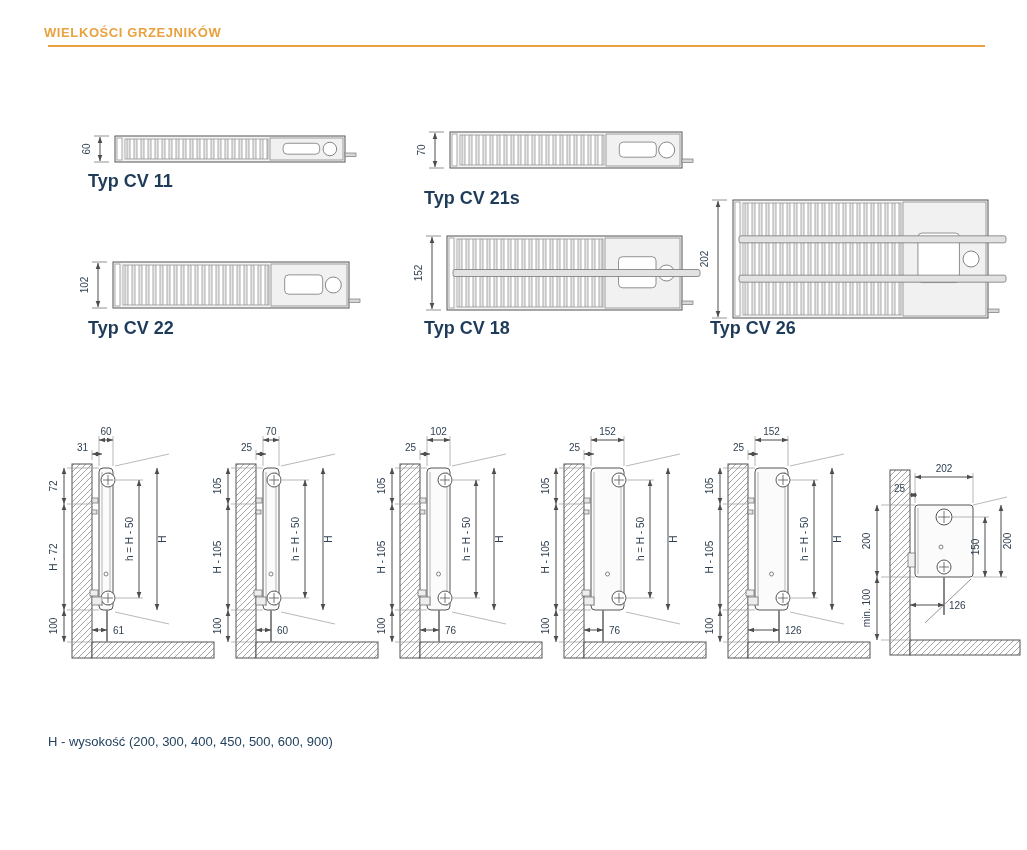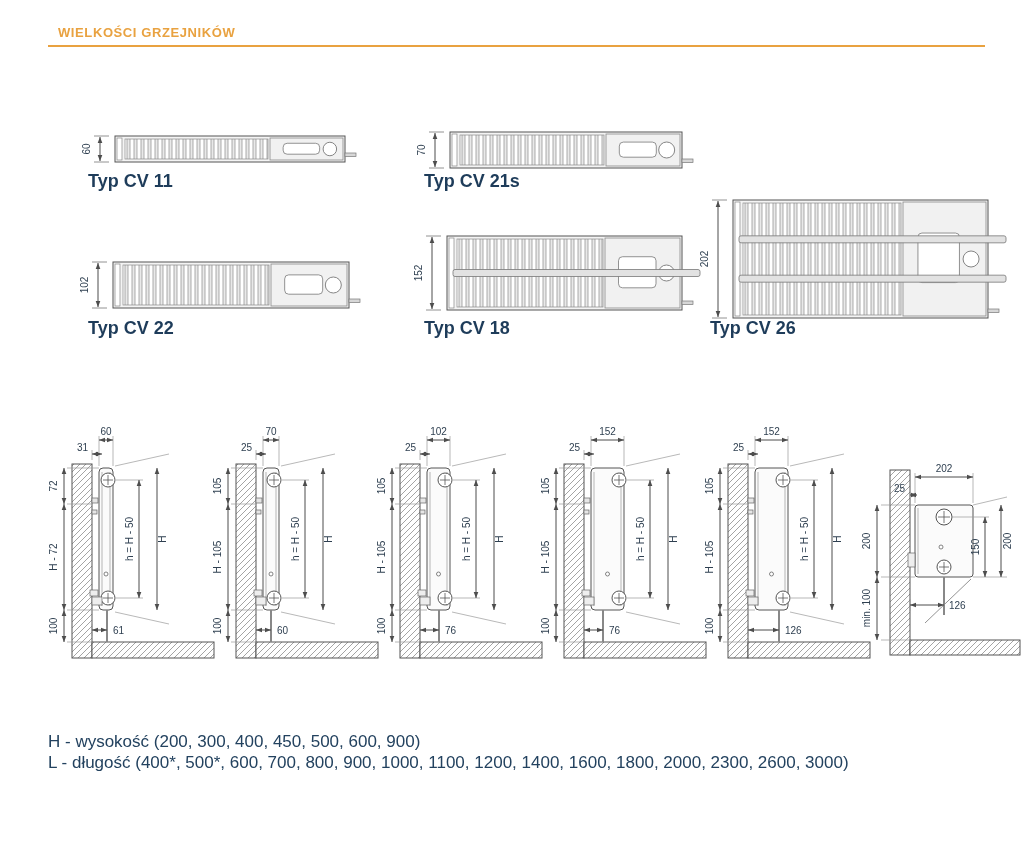--- a/index.html
+++ b/index.html
@@ -1,27 +1,27 @@
 <!DOCTYPE html>
 <html style="--accent: #E9A240; --navy: #1E3C5A;"><head>
 <meta charset="utf-8">
 <style>
   :root{ --accent:#E9A240; --navy:#1E3C5A; --line:#4D4D4D; }
   html,body{margin:0;padding:0;background:#fff;}
   body{font-family:"Liberation Sans", sans-serif;}
   .page{position:relative;width:1027px;height:850px;background:#fff;overflow:hidden;}
-  .hdr{position:absolute;left:58px;top:25px;font-size:13px;font-weight:bold;
+  .hdr{position:absolute;left:44px;top:25px;font-size:13px;font-weight:bold;
        letter-spacing:.6px;color:var(--accent);text-align:right;}
   .rule{position:absolute;left:48px;top:45px;width:937px;height:2px;background:var(--accent);}
   .sub{position:absolute;left:48px;top:376px;font-size:13.5px;font-weight:bold;color:var(--navy);}
   .lbl{position:absolute;font-size:18px;font-weight:bold;color:var(--navy);}
   .diag{position:absolute;text-align:right;}
   svg{display:block;overflow:visible;}
   svg text{font-family:"Liberation Sans", sans-serif;fill:#2e3f50;font-size:10px;}
-  .legend{position:absolute;left:48px;top:731px;color:#23425f;font-size:17px;}
+  .legend{position:absolute;left:48px;top:731px;color:#23425f;font-size:13px;}
   .legend div{height:21px;line-height:21px;}
 </style>
 </head>
 <body>
 
 <svg width="0" height="0" style="position:absolute">
   <defs>
     <pattern id="hatch" patternUnits="userSpaceOnUse" width="6" height="6">
       <rect width="6" height="6" fill="#ffffff"></rect>
       <path d="M0,6 L6,0" stroke="#9a9a9a" stroke-width="0.9"></path>
@@ -114,21 +114,21 @@
         <rect x="205" y="9" width="83" height="114" fill="#f1f1f1" stroke="#8a8a8a" stroke-width="0.8"></rect>
         <rect x="219.94" y="40.040000000000006" width="41.5" height="49.559999999999995" rx="4" fill="#fff" stroke="#777" stroke-width="0.8"></rect>
         <circle cx="273.06" cy="66" r="8" fill="#fff" stroke="#777" stroke-width="0.9"></circle>
         <rect x="290" y="116" width="11" height="3.5" fill="#d7d7d7" stroke="#777" stroke-width="0.7"></rect>
         <rect x="41" y="42.833333333333336" width="267" height="7" rx="2" fill="#e2e2e2" stroke="#777" stroke-width="0.8"></rect>
         <rect x="41" y="82.16666666666667" width="267" height="7" rx="2" fill="#e2e2e2" stroke="#777" stroke-width="0.8"></rect>
       </svg>
     </div>
 
   <div class="lbl" style="left:88px;top:171px">Typ CV 11</div>
-  <div class="lbl" style="left:424px;top:171px">Typ CV 21s</div>
+  <div class="lbl" style="left:424px;top:188px">Typ CV 21s</div>
   <div class="lbl" style="left:88px;top:318px">Typ CV 22</div>
   <div class="lbl" style="left:424px;top:318px">Typ CV 18</div>
   <div class="lbl" style="left:710px;top:318px">Typ CV 26</div>
 
 
   <div class="diag" id="cs0" style="left:42px;top:424px">
       <svg width="178" height="248" viewBox="0 0 178 248">
         <rect x="30" y="40" width="20" height="194" fill="url(#hatch)" stroke="#555" stroke-width="1"></rect>
         <rect x="50" y="218" width="122" height="16" fill="url(#hatch)" stroke="#555" stroke-width="1"></rect>
         <rect x="57" y="44" width="14" height="142" rx="4" fill="#fbfbfb" stroke="#555" stroke-width="1"></rect>
@@ -410,15 +410,14 @@
         <line x1="156" y1="50" x2="156" y2="122" stroke="#4d4d4d" stroke-width="1" marker-start="url(#arr)" marker-end="url(#arr)"></line>
         <text x="166" y="86" text-anchor="middle" font-size="9.5" transform="rotate(-90 166 86)">200</text>
         <line x1="65" y1="144" x2="65" y2="156" stroke="#999" stroke-width="0.7"></line>
         <line x1="65" y1="150" x2="99" y2="150" stroke="#4d4d4d" stroke-width="1" marker-start="url(#arr)" marker-end="url(#arr)"></line>
         <text x="104" y="154" text-anchor="start" font-size="10">126</text>
       </svg>
     </div>
 
   <div class="legend">
     <div>H - wysokość (200, 300, 400, 450, 500, 600, 900)</div>
-    <div>L - długość (400*, 500*, 600, 700, 800, 900, 1000, 1100, 1200, 1400, 1600, 1800, 2000, 2300, 2600, 3000)</div>
   </div>
 </div>
 
 </body></html>

